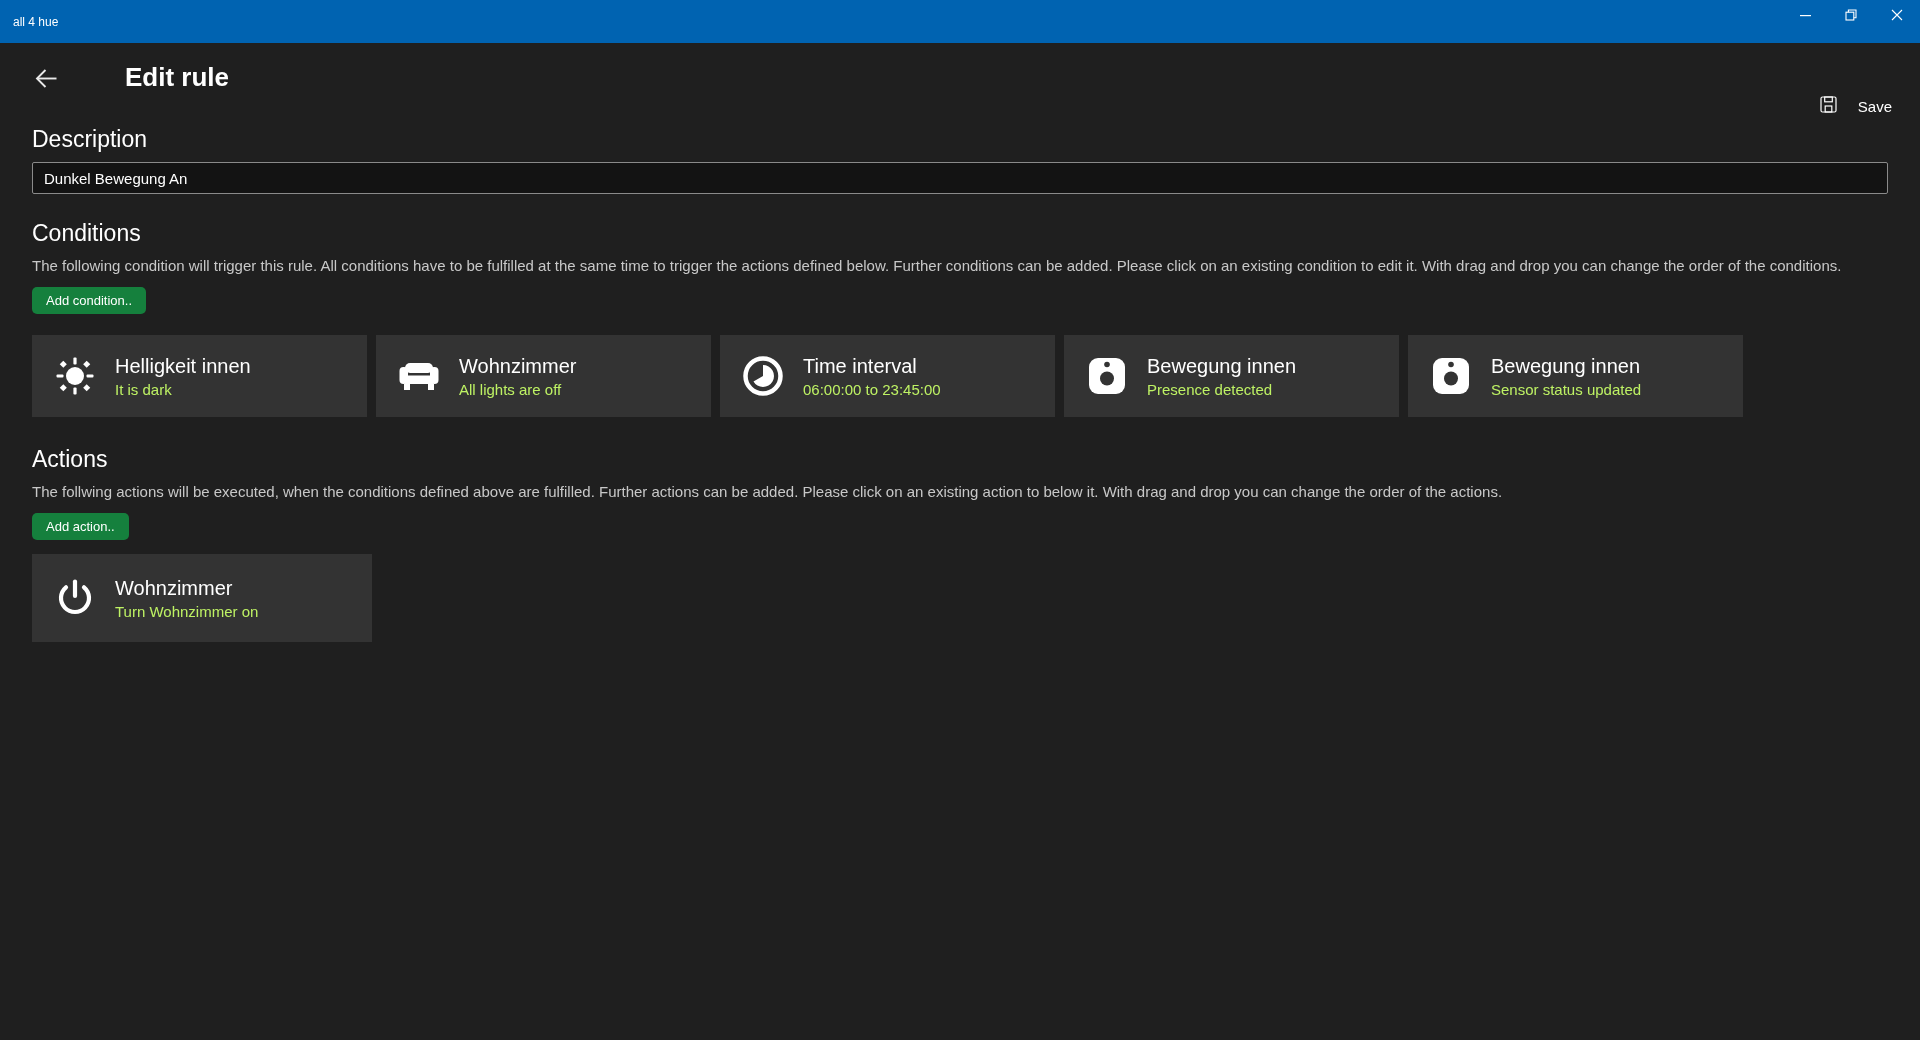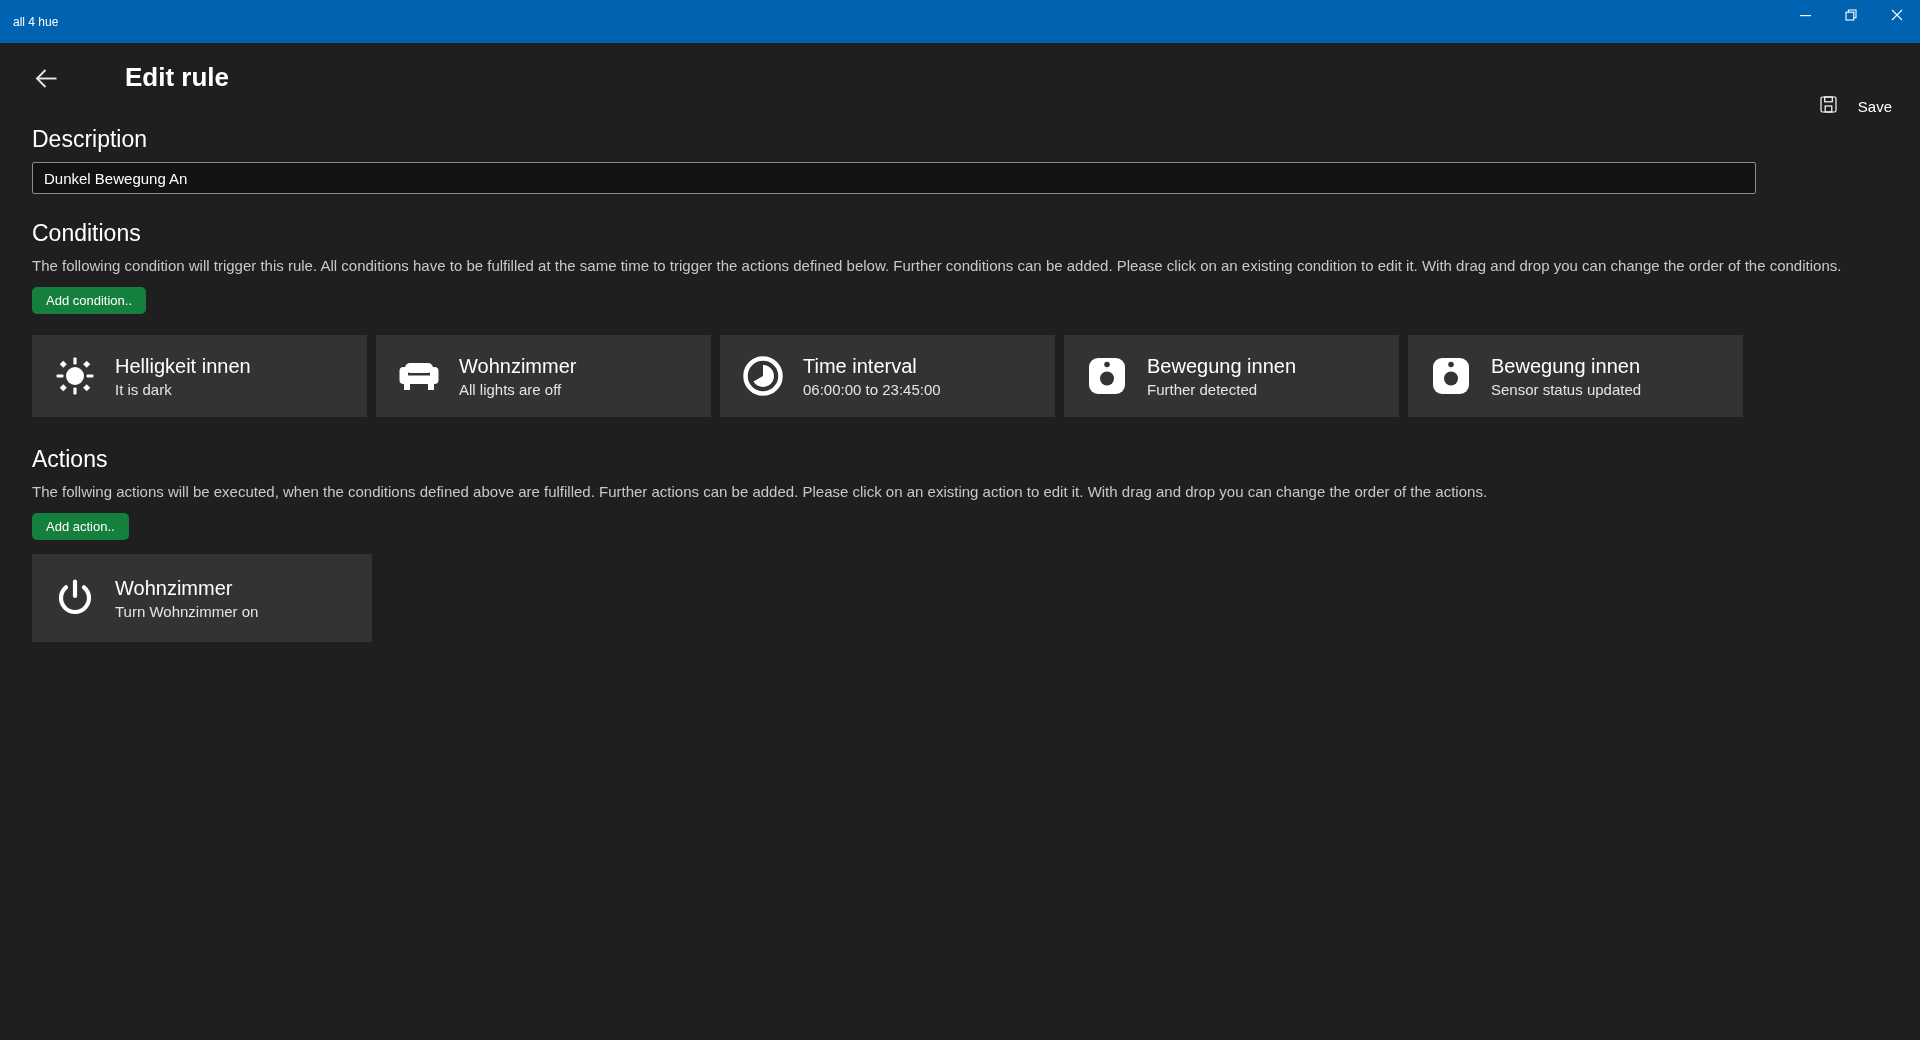--- a/index.html
+++ b/index.html
@@ -43,21 +43,21 @@
     font-size: 15px; font-family: inherit; padding: 4px 6px;
   }
 
   .section-label { font-size: 23px; font-weight: 400; margin: 0; color: #ffffff; }
   .label-description { margin-top: 30px; }
   .label-conditions  { margin-top: 26px; }
   .label-actions     { margin-top: 29px; }
 
   .description-input {
     display: block; margin-top: 9px;
-    width: 1724px; height: 32px;
+    width: 1856px; height: 32px;
     background: #131313;
     border: 1.5px solid #8a8a8a; border-radius: 2px;
     color: #ffffff; font-size: 15px; font-family: inherit;
     padding: 0 11px; outline: none;
   }
 
   .help-text { font-size: 15px; color: #c8c8c8; margin: 9px 0 0 0; line-height: 20px; }
 
   .add-btn {
     display: inline-block; margin-top: 11px;
@@ -74,21 +74,21 @@
     display: flex; align-items: center;
   }
   .card.action-card { width: 340px; height: 88px; margin-top: 14px; }
   .card-icon {
     width: 44px; height: 44px; flex: none;
     margin: 0 18px 0 21px;
     display: flex; align-items: center; justify-content: center;
   }
   .card-text { display: flex; flex-direction: column; }
   .card-title { font-size: 20px; color: #ffffff; line-height: 24px; }
-  .card-sub { font-size: 15px; color: #e5e5e5; margin-top: 3px; line-height: 18px; }
+  .card-sub { font-size: 15px; color: #bef264; margin-top: 3px; line-height: 18px; }
 </style>
 </head>
 <body>
 
 <div class="titlebar">
   <span class="titlebar-title">all 4 hue</span>
   <div class="titlebar-controls">
     <button class="tb-btn">
       <span>
         <svg width="11" height="11" viewBox="0 0 11 11">
@@ -204,21 +204,21 @@
     <div class="card">
       <span class="card-icon">
         <svg width="44" height="44" viewBox="0 0 44 44">
           <rect x="4" y="4" width="36" height="36" rx="9" fill="#ffffff"></rect>
           <circle cx="22" cy="24.5" r="7" fill="#333333"></circle>
           <circle cx="22" cy="10.5" r="2.8" fill="#333333"></circle>
         </svg>
       </span>
       <div class="card-text">
         <span class="card-title">Bewegung innen</span>
-        <span class="card-sub">Further detected</span>
+        <span class="card-sub">Presence detected</span>
       </div>
     </div>
 
     <div class="card">
       <span class="card-icon">
         <svg width="44" height="44" viewBox="0 0 44 44">
           <rect x="4" y="4" width="36" height="36" rx="9" fill="#ffffff"></rect>
           <circle cx="22" cy="24.5" r="7" fill="#333333"></circle>
           <circle cx="22" cy="10.5" r="2.8" fill="#333333"></circle>
         </svg>
@@ -226,21 +226,21 @@
       <div class="card-text">
         <span class="card-title">Bewegung innen</span>
         <span class="card-sub">Sensor status updated</span>
       </div>
     </div>
 
   </div>
 
   
   <h2 class="section-label label-actions">Actions</h2>
-  <p class="help-text">The follwing actions will be executed, when the conditions defined above are fulfilled. Further actions can be added. Please click on an existing action to edit it. With drag and drop you can change the order of the actions.</p>
+  <p class="help-text">The follwing actions will be executed, when the conditions defined above are fulfilled. Further actions can be added. Please click on an existing action to below it. With drag and drop you can change the order of the actions.</p>
   <button class="add-btn">Add action..</button>
 
   <div>
     <div class="card action-card">
       <span class="card-icon">
         <svg width="44" height="44" viewBox="0 0 44 44" fill="none" stroke="#ffffff" stroke-width="4.2" stroke-linecap="round">
           <path d="M22,5.5 L22,20"></path>
           <path d="M13,11.3 A14,14 0 1 0 31,11.3"></path>
         </svg>
       </span>

